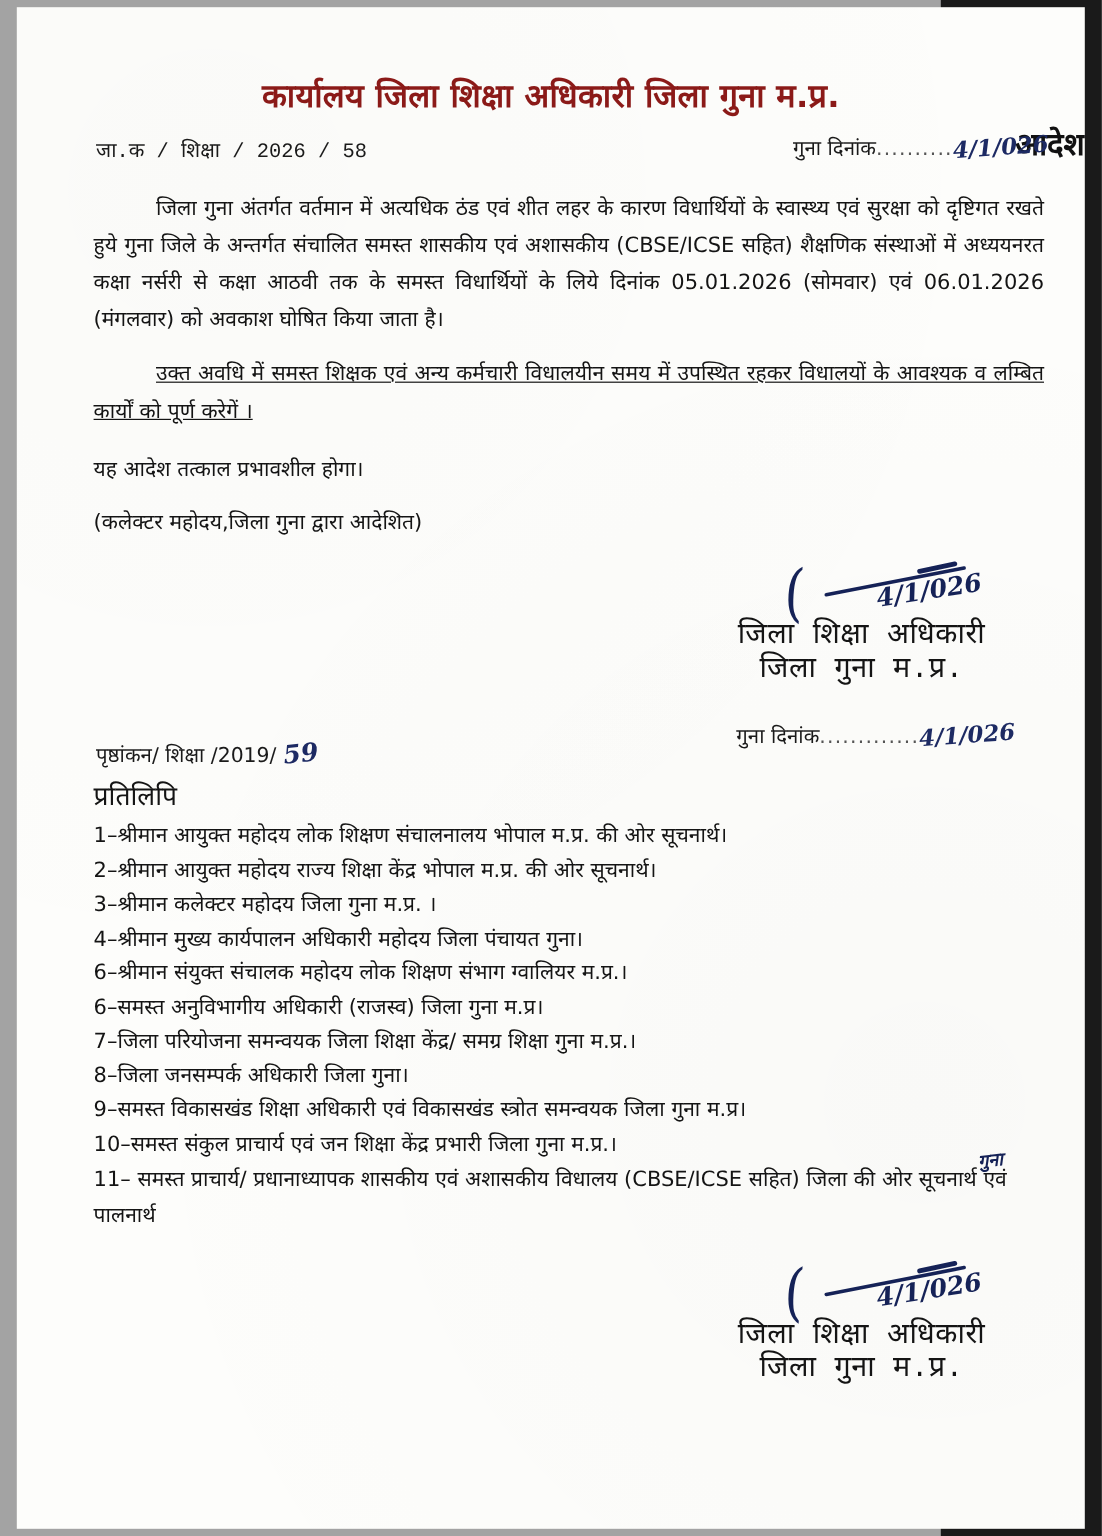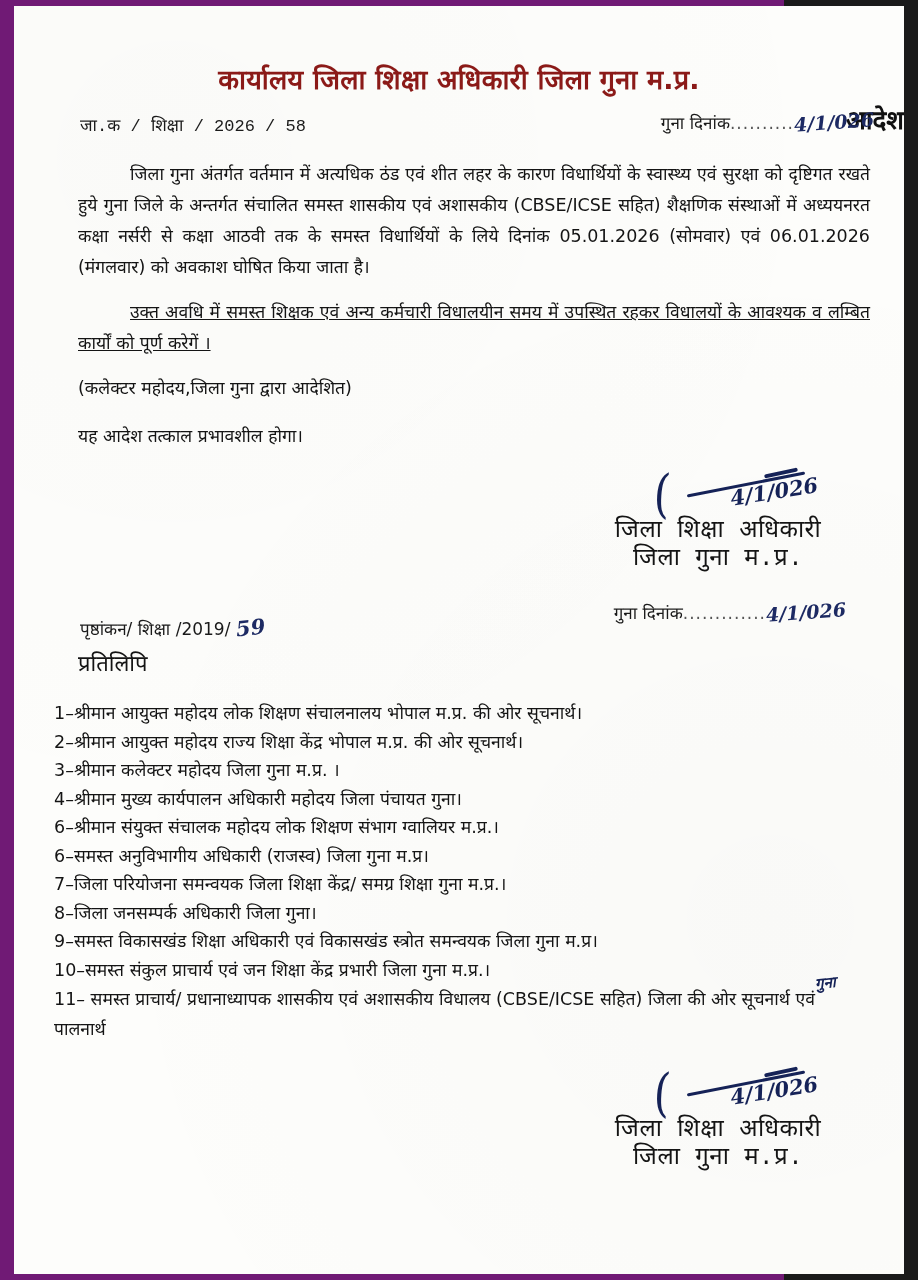--- a/index.html
+++ b/index.html
@@ -12,21 +12,21 @@
     height: 1280px;
     overflow: hidden;
     font-family: "Liberation Sans", "DejaVu Sans", sans-serif;
   }
 
   
   .scan-frame {
     position: relative;
     width: 784px;
     height: 1280px;
-    background: #701a75;
+    background: #a3a3a3;
     box-sizing: border-box;
   }
 
   .page {
     position: absolute;
     left: 14px;
     top: 6px;
     width: 890px;
     height: 1268px;
     background: #fdfdfb;
@@ -233,22 +233,22 @@
   .copy-label {
     padding: 0 34px 0 64px;
     font-size: 22px;
     color: #141414;
     margin-top: 2px;
     font-family: Liberation Serif, serif;
   }
 
   ol.recip {
     list-style: none;
-    margin: 22px 0 0 0;
-    padding: 0 34px 0 40px;
+    margin: 6px 0 0 0;
+    padding: 0 34px 0 64px;
   }
   ol.recip li {
     font-size: 17.5px;
     line-height: 28.5px;
     color: #141414;
     font-family: "DejaVu Sans", "Liberation Sans", sans-serif;
   }
   ol.recip li.wrap-item {
     position: relative;
     line-height: 30px;
@@ -281,23 +281,23 @@
         <div class="ref-date">
           <span>गुना दिनांक</span><span class="dotline">..........</span><span class="hw">4/1/026</span>
         </div>
       </div>
 
       <div class="body-wrap">
         <p class="para indent">जिला गुना अंतर्गत वर्तमान में अत्यधिक ठंड एवं शीत लहर के कारण विधार्थियों के स्वास्थ्य एवं सुरक्षा को दृष्टिगत रखते हुये गुना जिले के अन्तर्गत संचालित समस्त शासकीय एवं अशासकीय (CBSE/ICSE सहित) शैक्षणिक संस्थाओं में अध्ययनरत कक्षा नर्सरी से कक्षा आठवी तक के समस्त विधार्थियों के लिये दिनांक 05.01.2026 (सोमवार) एवं 06.01.2026 (मंगलवार) को अवकाश घोषित किया जाता है।</p>
 
         <p class="para indent tight">उक्त अवधि में समस्त शिक्षक एवं अन्य कर्मचारी विधालयीन समय में उपस्थित रहकर विधालयों के आवश्यक व लम्बित कार्यों को पूर्ण करेगें ।</p>
 
+        <div class="stmt">यह आदेश तत्काल प्रभावशील होगा।</div>
+
         <div class="stmt stmt2">(कलेक्टर महोदय,जिला गुना द्वारा आदेशित)</div>
-
-        <div class="stmt">यह आदेश तत्काल प्रभावशील होगा।</div>
       </div>
 
       <div class="sign-block" style="margin-top:18px;">
         <div class="sign-mark">
           <span class="stroke1">(</span>
           <span class="stroke2"></span>
           <span class="stroke3"></span>
           <span class="sdate">4/1/026</span>
         </div>
         <div class="sign-line">जिला शिक्षा अधिकारी</div>

